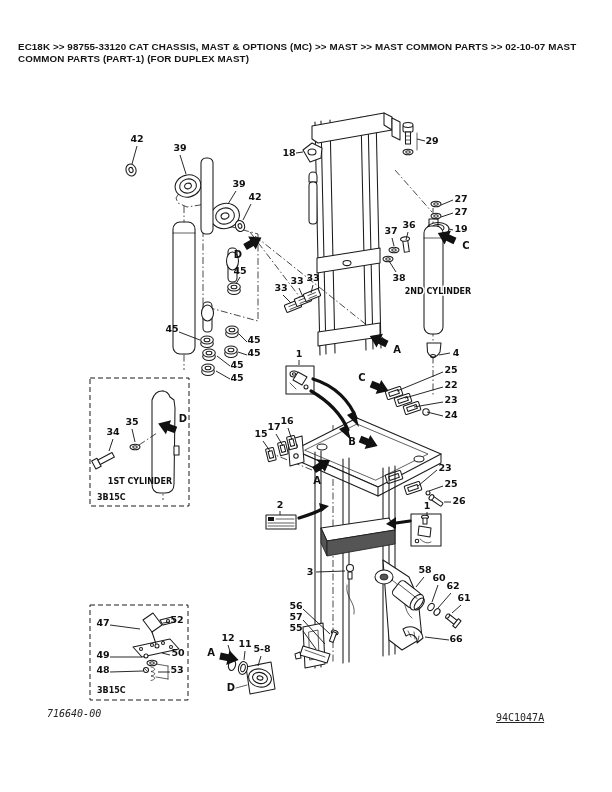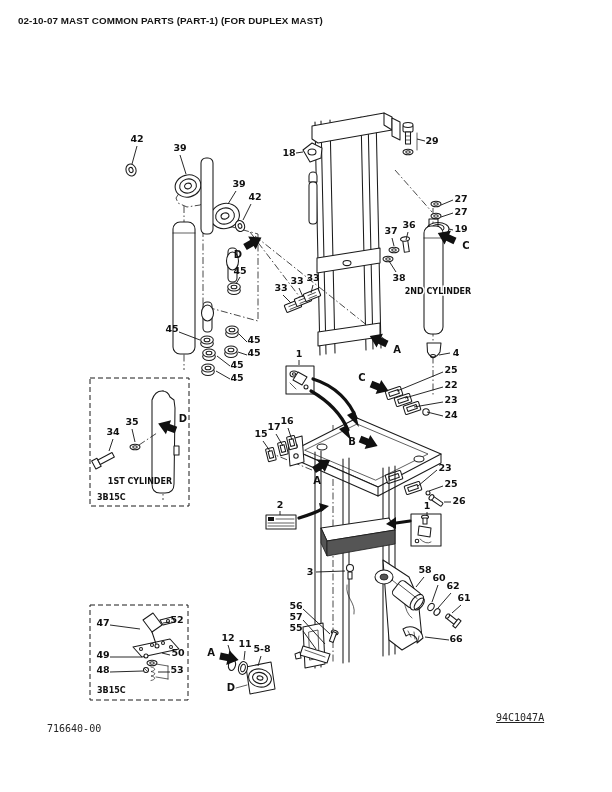--- a/index.html
+++ b/index.html
@@ -1,21 +1,21 @@
 <!DOCTYPE html>
 <html><head>
 <meta charset="utf-8">
 <style>
   html,body{margin:0;padding:0;background:#fff;}
   .page{position:relative;width:612px;height:792px;background:#ffffff;overflow:hidden;
         font-family:"Liberation Sans",sans-serif;color:#141414;}
   .doc-title{position:absolute;left:18px;top:15px;font-size:9.8px;font-weight:bold;letter-spacing:0.1px;}
   .breadcrumb{position:absolute;left:18px;top:41px;width:562px;font-size:9.8px;font-weight:bold;line-height:12px;letter-spacing:0.1px;}
   .footer-code{position:absolute;font-family:"DejaVu Sans Mono",monospace;font-size:10px;color:#242424;}
-  .footer-left{left:47px;top:723px;}
+  .footer-left{left:47px;top:708px;font-style:italic;}
   .footer-right{left:496px;top:712px;text-decoration:underline;}
   svg{position:absolute;left:0;top:0;}
   .ln{stroke:#1b1b1b;fill:none;stroke-width:1.05;stroke-linejoin:round;stroke-linecap:round;}
   .lnf{stroke:#1b1b1b;fill:#ffffff;stroke-width:1.05;stroke-linejoin:round;}
   .thin{stroke-width:0.7;}
   .dashdot{stroke:#1b1b1b;fill:none;stroke-width:0.8;stroke-dasharray:7 2.5 1.5 2.5;}
   .dashedbox{stroke:#1b1b1b;fill:none;stroke-width:1;stroke-dasharray:5 3;}
   .callout{font-family:"DejaVu Sans",sans-serif;font-weight:bold;font-size:9.5px;fill:#111;text-anchor:middle;}
   .marker{font-family:"DejaVu Sans",sans-serif;font-weight:bold;font-size:10px;fill:#111;text-anchor:middle;}
   .dlabel{font-family:"DejaVu Sans",sans-serif;font-weight:bold;font-size:8px;fill:#111;}
@@ -23,21 +23,21 @@
   .viewarrow{fill:#111;stroke:none;}
   .heavy{stroke:#111;fill:none;stroke-width:3.2;stroke-linecap:round;}
   .heavyhead{fill:#111;stroke:none;}
   .dark{fill:#555;stroke:#1b1b1b;stroke-width:0.8;}
 </style>
 </head>
 <body>
 
 <div class="page">
 
-  <div class="doc-title">02-10-07 MAST COMMON PARTS (PART-1) (FOR DUPLEX MAST)</div>
+  <div class="breadcrumb">EC18K &gt;&gt; 98755-33120 CAT CHASSIS, MAST &amp; OPTIONS (MC) &gt;&gt; MAST &gt;&gt; MAST COMMON PARTS &gt;&gt; 02-10-07 MAST COMMON PARTS (PART-1) (FOR DUPLEX MAST)</div>
 
   <svg width="612" height="792" viewBox="0 0 612 792">
     <defs>
       <g id="nut">
         <ellipse cx="0" cy="2.5" rx="6.3" ry="4" class="lnf" stroke-width="0.9"></ellipse>
         <ellipse cx="0" cy="-1" rx="6.3" ry="4" class="lnf" stroke-width="0.9"></ellipse>
         <ellipse cx="0" cy="-1" rx="2.9" ry="1.8" class="lnf" stroke-width="0.9"></ellipse>
       </g>
       <g id="washer">
         <ellipse rx="5" ry="2.8" class="lnf" stroke-width="0.9"></ellipse>

